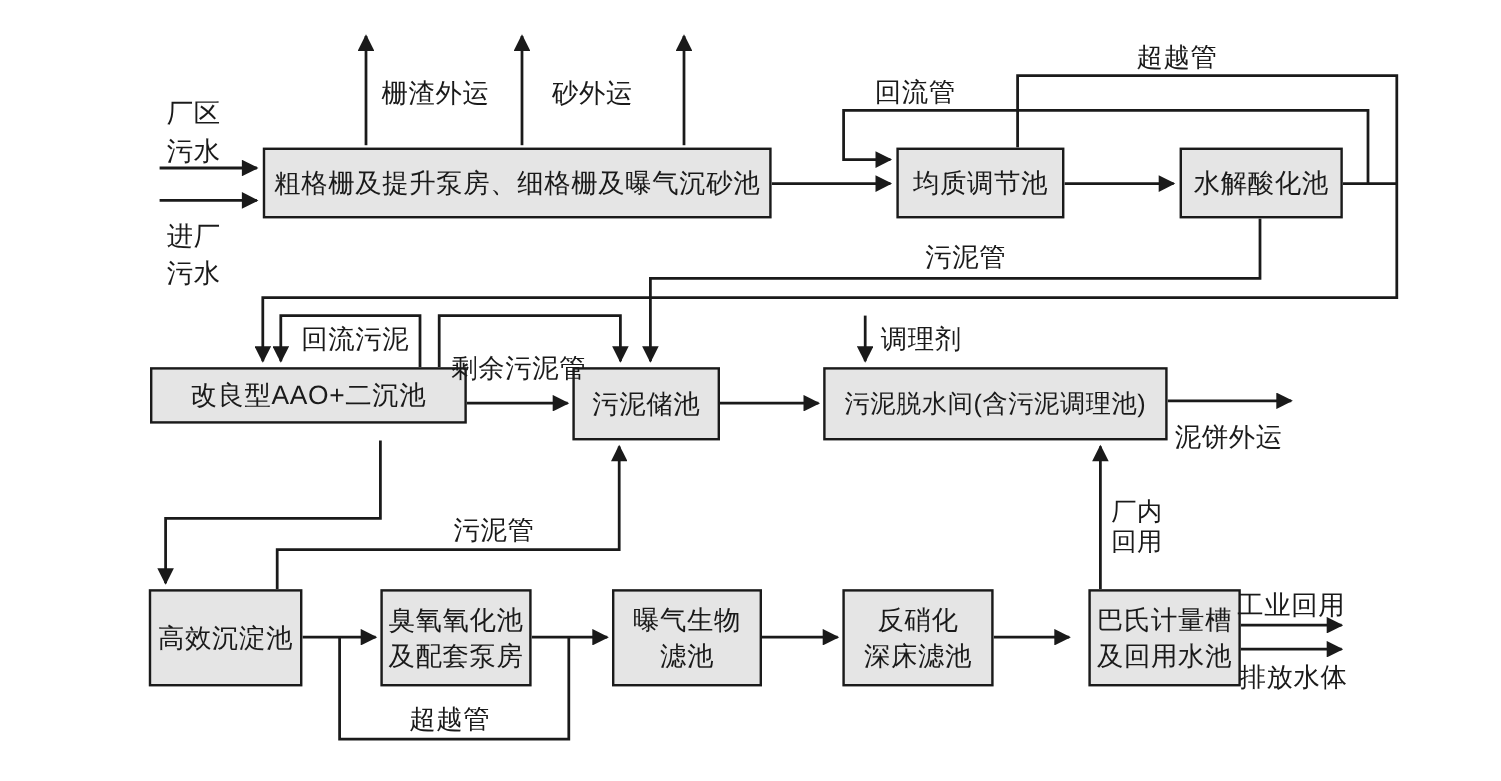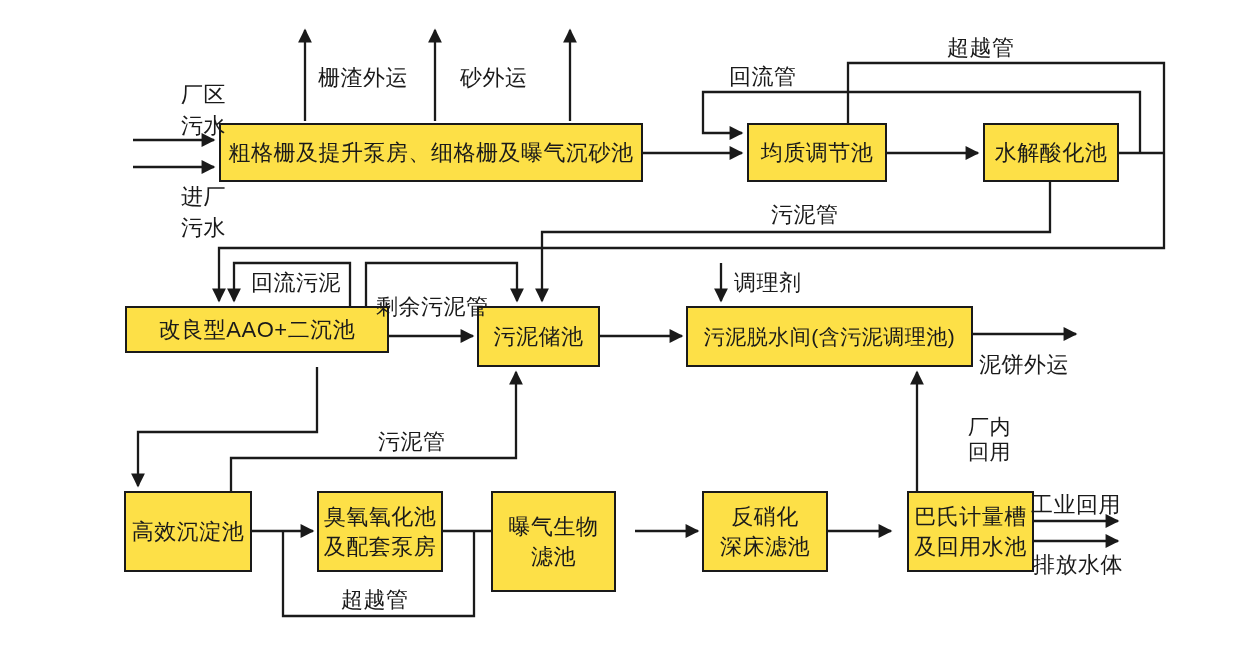--- a/index.html
+++ b/index.html
@@ -2,28 +2,28 @@
 <html><head>
 <meta charset="utf-8">
 <style>
   html,body{margin:0;padding:0;background:#ffffff;}
   #stage{
     position:relative;width:1251px;height:651px;background:#ffffff;overflow:hidden;
     font-family:"Liberation Sans","DejaVu Sans",sans-serif;color:#1a1a1a;
   }
   #wires{position:absolute;left:0;top:0;width:1251px;height:651px;}
   .node{
-    position:absolute;box-sizing:border-box;border:2.5px solid #1a1a1a;background:#fde047;
+    position:absolute;box-sizing:border-box;border:2.5px solid #1a1a1a;background:#e5e5e5;
     display:flex;flex-direction:column;align-items:center;justify-content:center;
     text-align:center;font-size:22px;line-height:30px;letter-spacing:0.5px;white-space:nowrap;
   }
   .flabel{
     position:absolute;font-size:22px;line-height:31px;letter-spacing:0.5px;white-space:nowrap;
   }
-  .flabel span{display:block;margin-left:42px;}
+  .flabel span{display:block;}
   .small-lh span{line-height:25px;}
 </style>
 </head>
 <body>
 
 <div id="stage">
 
   <svg id="wires" viewBox="0 0 1251 651" fill="none" stroke="#1a1a1a" stroke-width="2.3">
     <defs>
       <marker id="arr" viewBox="0 0 10 10" refX="9" refY="5" markerWidth="6.5" markerHeight="6" orient="auto-start-reverse">
@@ -93,21 +93,21 @@
 
   <div class="node" style="left:124px;top:491px;width:128px;height:81px;">
     <span>高效沉淀池</span>
   </div>
 
   <div class="node" style="left:317px;top:491px;width:126px;height:81px;">
     <span>臭氧氧化池</span>
     <span>及配套泵房</span>
   </div>
 
-  <div class="node" style="left:491px;top:491px;width:125px;height:101px;">
+  <div class="node" style="left:510px;top:491px;width:125px;height:81px;">
     <span>曝气生物</span>
     <span>滤池</span>
   </div>
 
   <div class="node" style="left:702px;top:491px;width:126px;height:81px;">
     <span>反硝化</span>
     <span>深床滤池</span>
   </div>
 
   <div class="node" style="left:895px;top:491px;width:127px;height:81px;margin-left:12px;">

